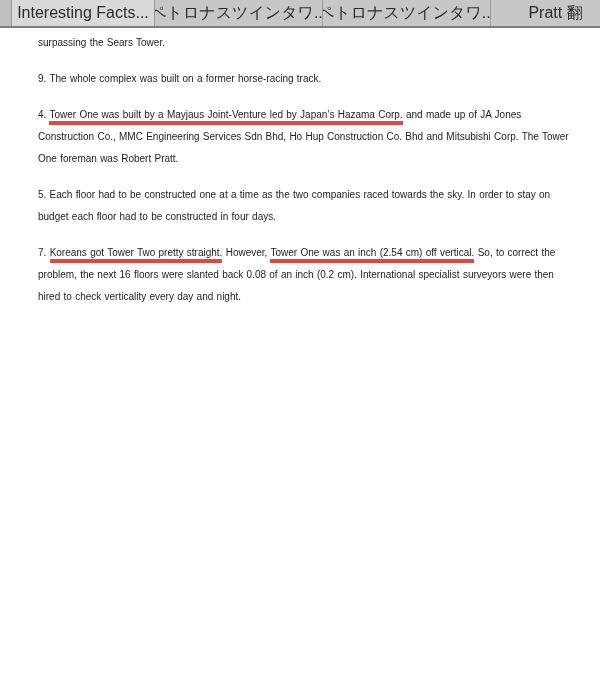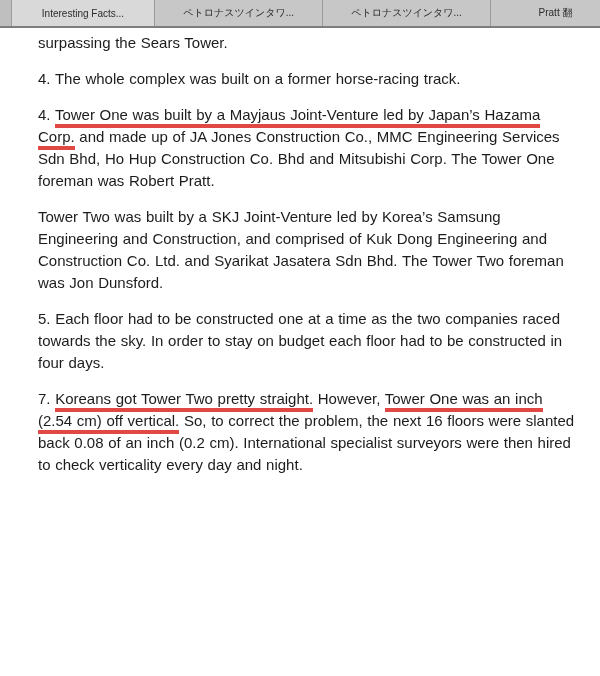--- a/index.html
+++ b/index.html
@@ -12,21 +12,21 @@
     width: 620px;
     display: flex;
     background: #c3c3c3;
     border-bottom: 2px solid #7d7d7d;
   }
   .tab {
     height: 100%;
     display: flex;
     align-items: center;
     justify-content: center;
-    font-size: 10px;
+    font-size: 16px;
     color: #2b2b2b;
     background: var(--tab-inactive, #c7c7c7);
     border-left: 1px solid #9b9b9b;
     white-space: nowrap;
     overflow: hidden;
     cursor: default;
   }
   .tab.active { background: var(--tab-active, #d9d9d9); }
   .tab-stub { width: 11px; border-left: none; background: #bfbfbf; }
   .tab-1 { width: 148px; }
@@ -36,21 +36,21 @@
 
   
   .article {
     width: 600px;
     height: 646px;
     background: #ffffff;
     padding: 1px 22px 0 38px;
     overflow: hidden;
   }
   .para {
-    font-size: 15px;
+    font-size: 10px;
     line-height: 22px;
     color: #1c1c1e;
     margin: 14px 0;
     word-spacing: 0.5px;
   }
   .para:first-child { margin-top: 3px; }
   .redline {
     border-bottom: 4px solid var(--red, #e04843);
     padding-bottom: 1px;
   }
@@ -69,19 +69,18 @@
   <div class="tab tab-3">
     <span>ペトロナスツインタワ...</span>
   </div>
   <div class="tab tab-4">
     <span>Pratt 翻</span>
   </div>
 </div>
 
 <div class="article">
     <p class="para"><span class="">surpassing the Sears Tower.</span></p>
-    <p class="para"><span class="">4. The whole complex was built on a former horse-racing track.</span></p>
+    <p class="para"><span class="">9. The whole complex was built on a former horse-racing track.</span></p>
     <p class="para"><span class="">4. </span><span class="redline">Tower One was built by a Mayjaus Joint-Venture led by Japan’s Hazama Corp.</span><span class=""> and made up of JA Jones Construction Co., MMC Engineering Services Sdn Bhd, Ho Hup Construction Co. Bhd and Mitsubishi Corp. The Tower One foreman was Robert Pratt.</span></p>
-    <p class="para"><span class="">Tower Two was built by a SKJ Joint-Venture led by Korea’s Samsung Engineering and Construction, and comprised of Kuk Dong Engineering and Construction Co. Ltd. and Syarikat Jasatera Sdn Bhd. The Tower Two foreman was Jon Dunsford.</span></p>
     <p class="para"><span class="">5. Each floor had to be constructed one at a time as the two companies raced towards the sky. In order to stay on budget each floor had to be constructed in four days.</span></p>
     <p class="para"><span class="">7. </span><span class="redline">Koreans got Tower Two pretty straight.</span><span class=""> However, </span><span class="redline">Tower One was an inch (2.54 cm) off vertical.</span><span class=""> So, to correct the problem, the next 16 floors were slanted back 0.08 of an inch (0.2 cm). International specialist surveyors were then hired to check verticality every day and night.</span></p>
     <p class="para"></p>
   </div>
 
 </body></html>

